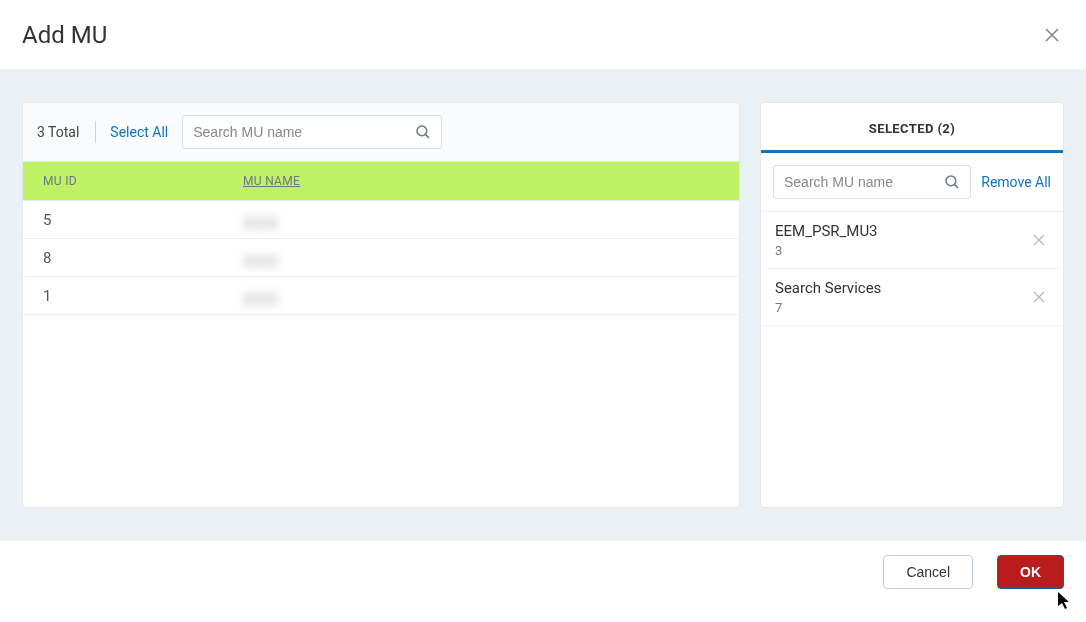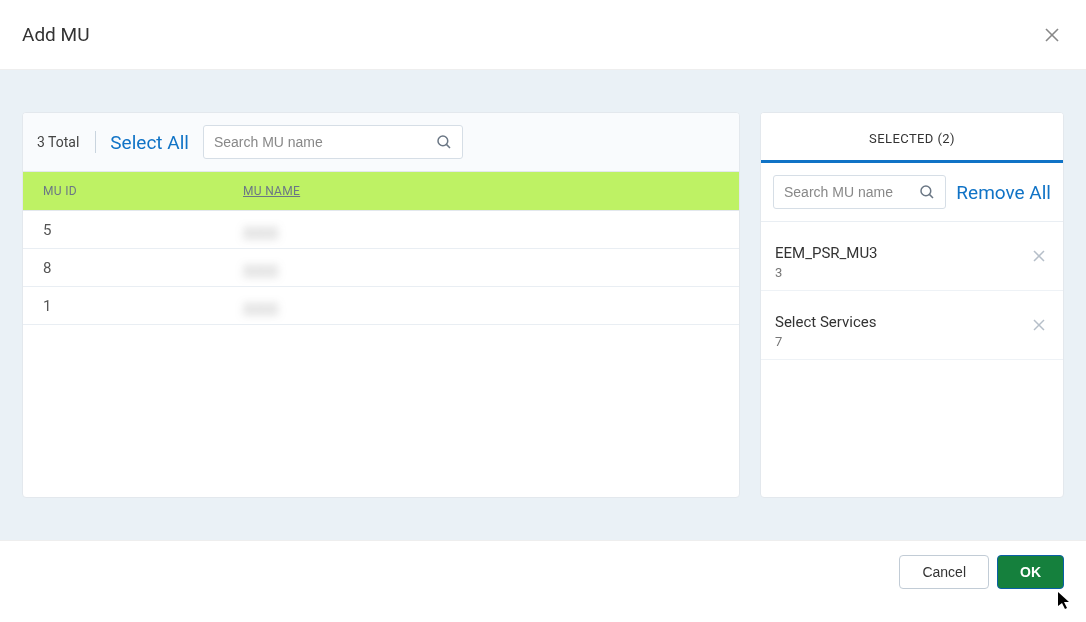--- a/index.html
+++ b/index.html
@@ -16,33 +16,33 @@
   .modal-header {
     height: 70px;
     padding: 0 22px;
     display: flex;
     align-items: center;
     justify-content: space-between;
     background: #fff;
     border-bottom: 1px solid #eee;
   }
   .modal-title {
-    font-size: 19px;
+    font-size: 24px;
     color: #333;
     font-weight: 400;
   }
   .close-x {
     color: #888;
     cursor: pointer;
     padding: 4px;
   }
   .close-x svg { width: 16px; height: 16px; display:block; }
   .modal-body {
     background: #eaf1f6;
-    padding: 42px 22px;
+    padding: 32px 22px;
     display: flex;
     gap: 20px;
     height: 470px;
   }
   .left-panel {
     background: #fff;
     flex: 1;
     border: 1px solid #e3e8ed;
     border-radius: 4px;
     display: flex;
@@ -62,21 +62,21 @@
     color: #444;
     padding: 0 2px;
   }
   .vdiv {
     width: 1px;
     height: 22px;
     background: #c9d4de;
   }
   .link {
     color: #1073c6;
-    font-size: 19px;
+    font-size: 14px;
     cursor: pointer;
   }
   .search-wrap {
     position: relative;
     flex: 0 0 260px;
     display:flex;
     align-items:flex-end;
   }
   .search-input {
     width: 100%;
@@ -148,21 +148,21 @@
     padding: 18px 0 16px;
     font-size: 13px;
     letter-spacing: 0.4px;
     color: #5a5a5a;
     text-transform: uppercase;
     cursor: pointer;
     position: relative;
     background:#f6f9fc;
   }
   .tab.active {
-    font-weight: 400;
+    font-weight: 700;
     color: #333;
     background:#fff;
   }
   .tab.active::after {
     content: "";
     position: absolute;
     left: 0; right: 0; bottom: -1px;
     height: 3px;
     background: #1073c6;
   }
@@ -175,53 +175,53 @@
   }
   .right-toolbar .search-wrap { flex:1; }
   .selected-list { flex:1; overflow:auto; }
   .selected-item {
     display: flex;
     align-items: center;
     justify-content: space-between;
     padding: 10px 14px;
     border-bottom: 1px solid #eef2f6;
   }
-  .selected-text { display:flex; flex-direction:column; gap:3px;margin-top:12px; }
+  .selected-text { display:flex; flex-direction:column; gap:3px; }
   .sel-name { font-size: 15px; color: #333; }
   .sel-id { font-size: 13px; color: #777; }
   .remove-x {
     color: #b6bfc9;
     cursor: pointer;
     padding: 4px;
   }
   .remove-x svg { width:12px; height:12px; display:block; }
   .modal-footer {
     height: 62px;
     display: flex;
     align-items: center;
     justify-content: flex-end;
-    gap: 8px;
+    gap: 24px;
     padding: 0 22px;
     background: #fff;
     border-top: 1px solid #eee;
   }
   .btn {
     height: 34px;
     padding: 0 22px;
     border-radius: 4px;
     font-size: 14px;
     cursor: pointer;
   }
   .btn-secondary {
     background: #fff;
     border: 1px solid #c2ccd6;
     color: #333;
   }
   .btn-primary {
-    background: #15803d;
+    background: #b91c1c;
     border: 1px solid #0a5fa6;
     color: #fff;
     font-weight: 600;
   }
   .cursor-arrow {
     position: absolute;
     pointer-events: none;
   }
 </style>
 </head>
@@ -302,21 +302,21 @@
         </div>
         <div class="remove-x">
           <svg viewBox="0 0 12 12" stroke="currentColor" stroke-width="1.5" fill="none">
             <line x1="1" y1="1" x2="11" y2="11"></line>
               <line x1="11" y1="1" x2="1" y2="11"></line>
           </svg>
         </div>
       </div>
       <div class="selected-item">
         <div class="selected-text">
-          <span class="sel-name">Select Services</span>
+          <span class="sel-name">Search Services</span>
           <span class="sel-id">7</span>
         </div>
         <div class="remove-x">
           <svg viewBox="0 0 12 12" stroke="currentColor" stroke-width="1.5" fill="none">
             <line x1="1" y1="1" x2="11" y2="11"></line>
               <line x1="11" y1="1" x2="1" y2="11"></line>
           </svg>
         </div>
       </div>
     </div>

